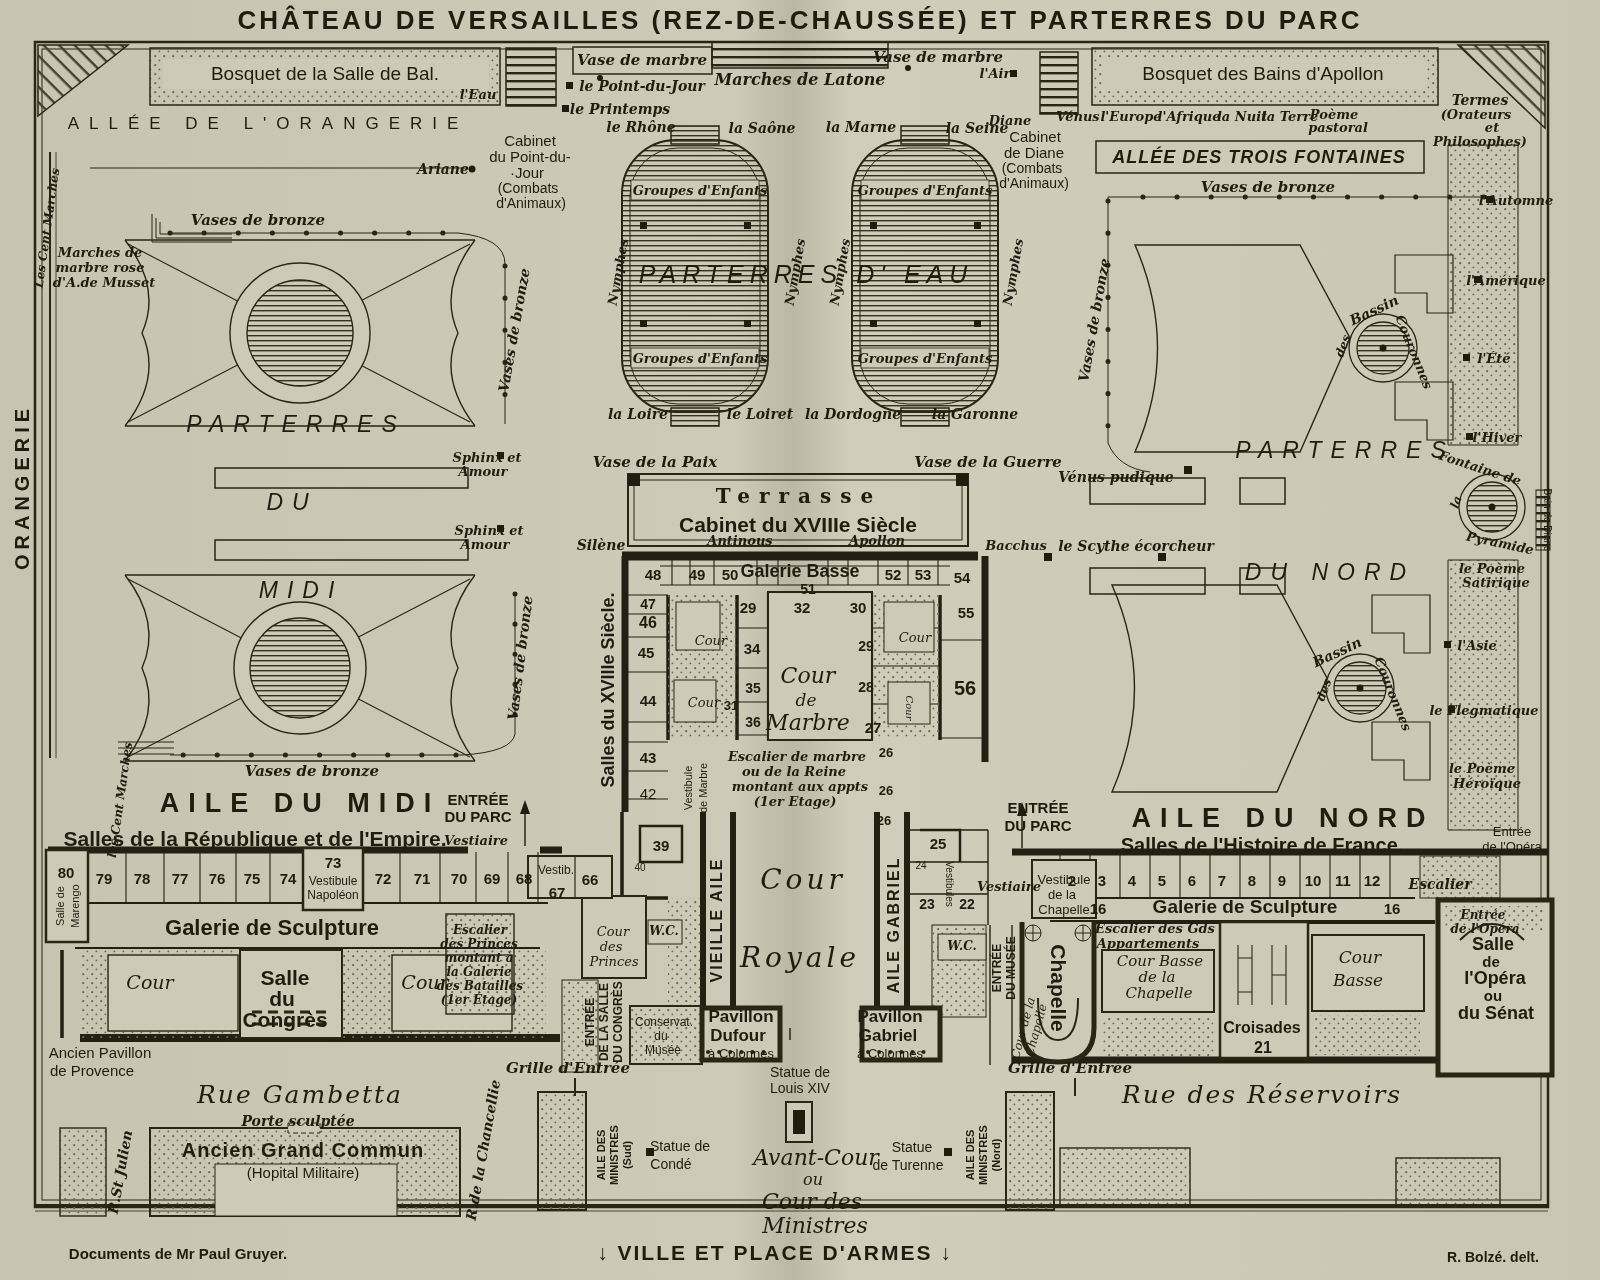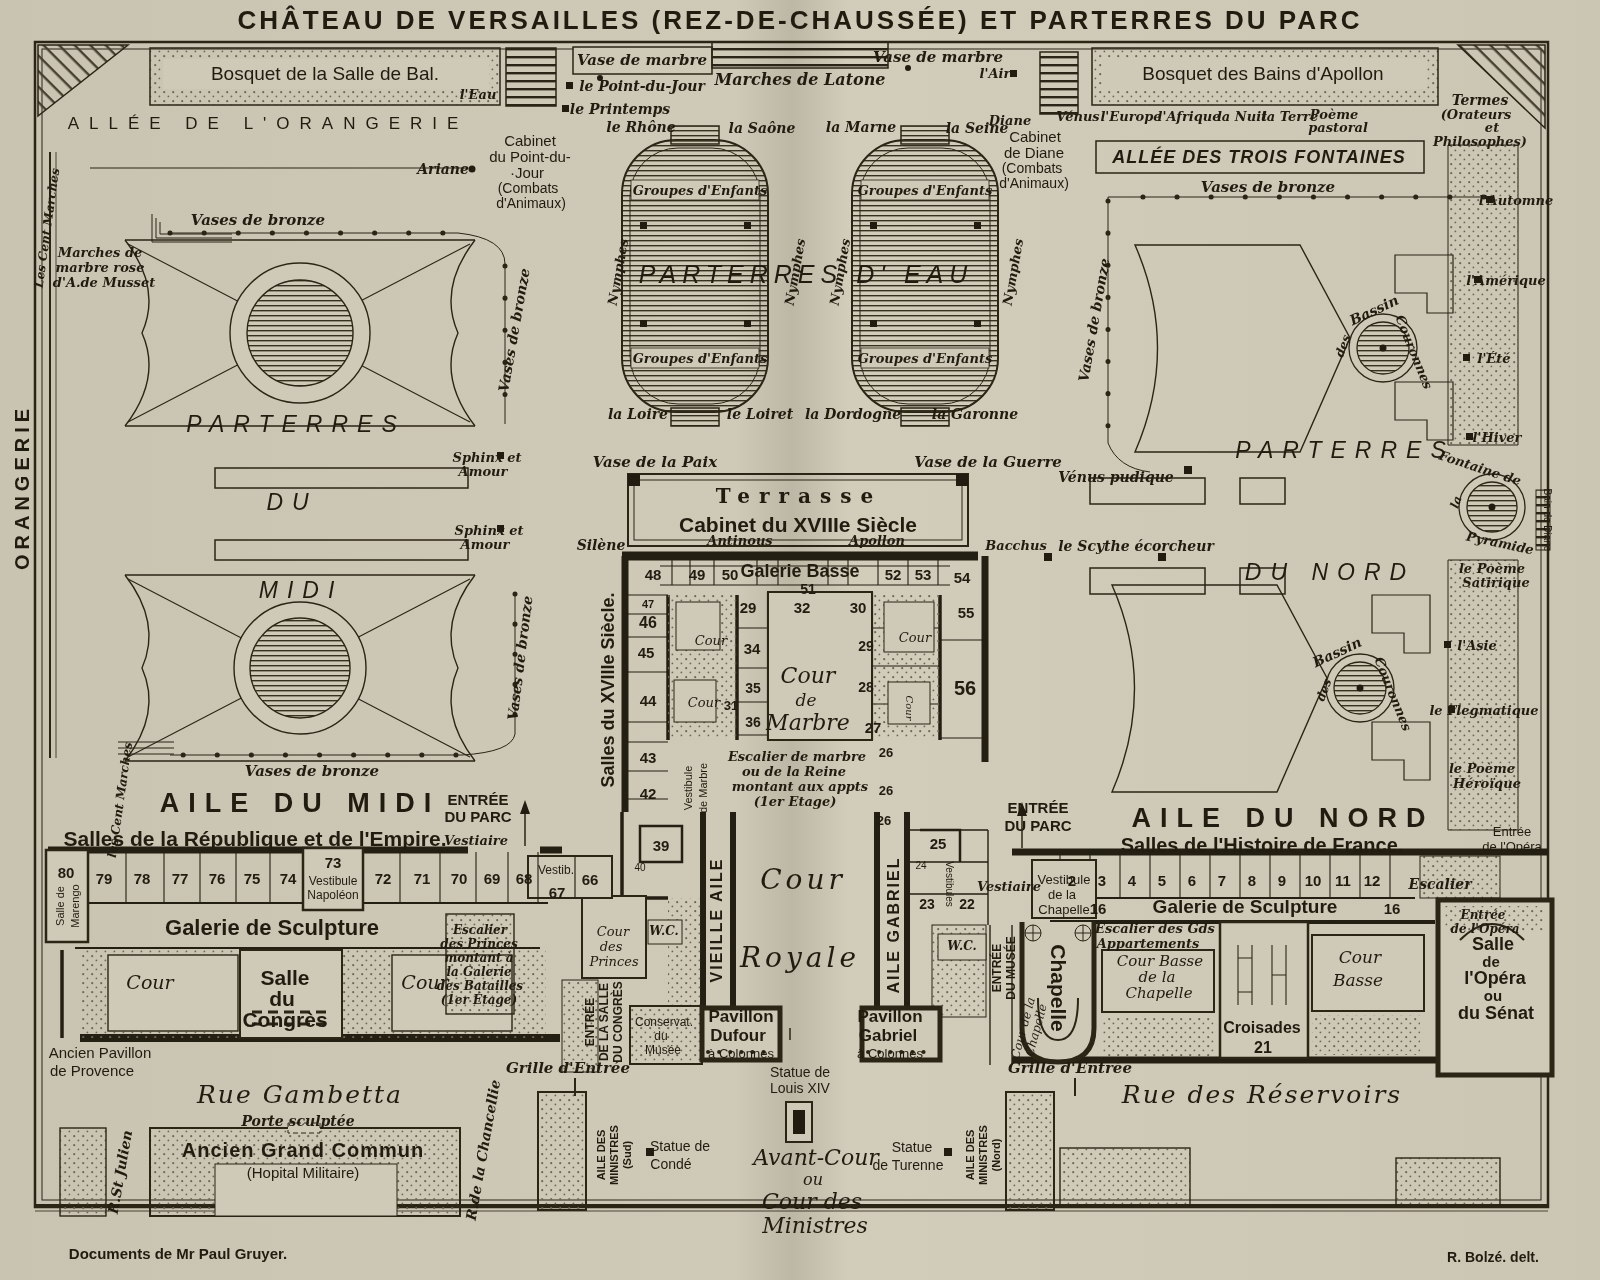--- a/index.html
+++ b/index.html
@@ -392,26 +392,26 @@
       <div class="lbl" style="left: 1136px; top: 546px; font-size: 14px; font-family: &quot;DejaVu Serif&quot;, serif; font-weight: bold; font-style: italic; transform: translate(-50%, -50%);">le Scythe écorcheur</div>
       <div class="lbl" style="left: 1116px; top: 477px; font-size: 14px; font-family: &quot;DejaVu Serif&quot;, serif; font-weight: bold; font-style: italic; transform: translate(-50%, -50%);">Vénus pudique</div>
       <div class="lbl" style="left: 800px; top: 571px; font-size: 18px; font-weight: bold; transform: translate(-50%, -50%);">Galerie Basse</div>
       <div class="lbl" style="left: 808px; top: 589px; font-size: 14px; font-weight: bold; transform: translate(-50%, -50%);">51</div>
       <div class="lbl" style="left: 653px; top: 574px; font-size: 15px; font-weight: bold; transform: translate(-50%, -50%);">48</div>
       <div class="lbl" style="left: 697px; top: 574px; font-size: 15px; font-weight: bold; transform: translate(-50%, -50%);">49</div>
       <div class="lbl" style="left: 730px; top: 574px; font-size: 15px; font-weight: bold; transform: translate(-50%, -50%);">50</div>
       <div class="lbl" style="left: 893px; top: 574px; font-size: 15px; font-weight: bold; transform: translate(-50%, -50%);">52</div>
       <div class="lbl" style="left: 923px; top: 574px; font-size: 15px; font-weight: bold; transform: translate(-50%, -50%);">53</div>
       <div class="lbl" style="left: 962px; top: 577px; font-size: 15px; font-weight: bold; transform: translate(-50%, -50%);">54</div>
-      <div class="lbl" style="left: 648px; top: 604px; font-size: 11px; font-weight: bold; transform: translate(-50%, -50%);">47</div>
+      <div class="lbl" style="left: 648px; top: 604px; font-size: 14px; font-weight: bold; transform: translate(-50%, -50%);">47</div>
       <div class="lbl" style="left: 648px; top: 623px; font-size: 16px; font-weight: bold; transform: translate(-50%, -50%);">46</div>
       <div class="lbl" style="left: 646px; top: 652px; font-size: 15px; font-weight: bold; transform: translate(-50%, -50%);">45</div>
       <div class="lbl" style="left: 648px; top: 700px; font-size: 15px; font-weight: bold; transform: translate(-50%, -50%);">44</div>
       <div class="lbl" style="left: 648px; top: 757px; font-size: 15px; font-weight: bold; transform: translate(-50%, -50%);">43</div>
-      <div class="lbl" style="left: 648px; top: 793px; font-size: 15px; font-weight: bold; transform: translate(-50%, -50%); text-align: right;">42</div>
+      <div class="lbl" style="left: 648px; top: 793px; font-size: 15px; font-weight: normal; transform: translate(-50%, -50%); text-align: right;">42</div>
       <div class="lbl" style="left: 748px; top: 607px; font-size: 15px; font-weight: bold; transform: translate(-50%, -50%);">29</div>
       <div class="lbl" style="left: 802px; top: 607px; font-size: 15px; font-weight: bold; transform: translate(-50%, -50%);">32</div>
       <div class="lbl" style="left: 858px; top: 607px; font-size: 15px; font-weight: bold; transform: translate(-50%, -50%);">30</div>
       <div class="lbl" style="left: 866px; top: 646px; font-size: 14px; font-weight: bold; transform: translate(-50%, -50%);">29</div>
       <div class="lbl" style="left: 866px; top: 687px; font-size: 14px; font-weight: bold; transform: translate(-50%, -50%);">28</div>
       <div class="lbl" style="left: 873px; top: 727px; font-size: 15px; font-weight: bold; transform: translate(-50%, -50%);">27</div>
       <div class="lbl" style="left: 752px; top: 648px; font-size: 15px; font-weight: bold; transform: translate(-50%, -50%);">34</div>
       <div class="lbl" style="left: 753px; top: 688px; font-size: 14px; font-weight: bold; transform: translate(-50%, -50%);">35</div>
       <div class="lbl" style="left: 753px; top: 722px; font-size: 14px; font-weight: bold; transform: translate(-50%, -50%);">36</div>
       <div class="lbl" style="left: 731px; top: 705px; font-size: 13px; font-weight: bold; transform: translate(-50%, -50%);">31</div>
@@ -571,14 +571,15 @@
       <div class="lbl" style="left: 912px; top: 1147px; font-size: 14px; transform: translate(-50%, -50%);">Statue</div>
       <div class="lbl" style="left: 908px; top: 1165px; font-size: 14px; transform: translate(-50%, -50%);">de Turenne</div>
       <div class="lbl" style="left: 970px; top: 1155px; font-size: 11px; font-weight: bold; transform: translate(-50%, -50%) rotate(-90deg);">AILE DES</div>
       <div class="lbl" style="left: 983px; top: 1155px; font-size: 11px; font-weight: bold; transform: translate(-50%, -50%) rotate(-90deg);">MINISTRES</div>
       <div class="lbl" style="left: 996px; top: 1155px; font-size: 11px; font-weight: bold; transform: translate(-50%, -50%) rotate(-90deg);">(Nord)</div>
       <div class="lbl" style="left: 1262px; top: 1094px; font-size: 25px; font-family: &quot;DejaVu Serif&quot;, serif; font-style: italic; letter-spacing: 2px; transform: translate(-50%, -50%);">Rue  des  Réservoirs</div>
     </div>
 
 
   <div class="footer-text" style="left:178px;top:1253px;font-size:15px;">Documents de Mr Paul Gruyer.</div>
+  <div class="footer-text" style="left:775px;top:1253px;font-size:21px;letter-spacing:2px;">↓ VILLE ET PLACE D'ARMES ↓</div>
   <div class="footer-text" style="left:1493px;top:1257px;font-size:14px;">R. Bolzé. delt.</div>
 </div>
 
 </body></html>

